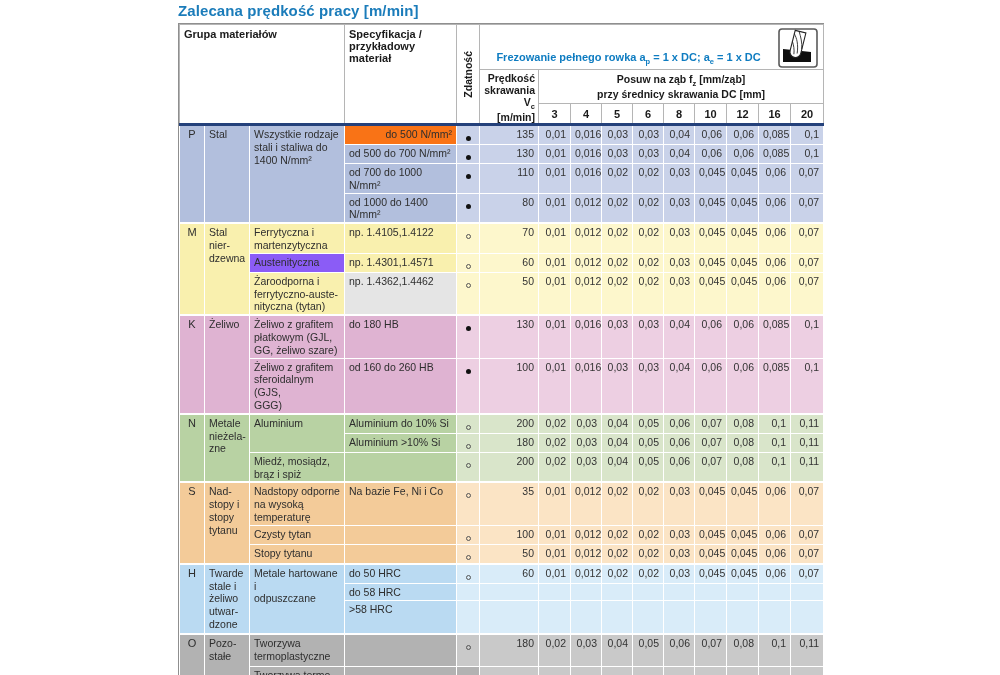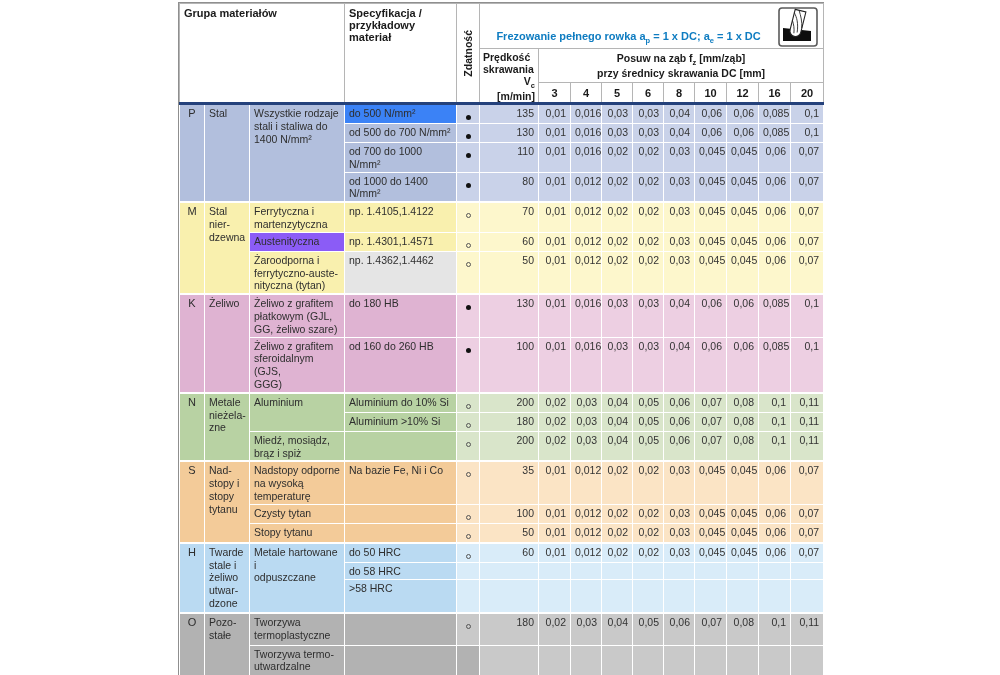--- a/index.html
+++ b/index.html
@@ -36,21 +36,21 @@
   th.h-frez { vertical-align:bottom; position:relative; }
   .frez-wrap { display:flex; align-items:flex-end; }
   .frez-text {
     flex:1; text-align:center; color:#0e7cc1; font-size:11px; font-weight:bold;
     padding-bottom:3px; white-space:nowrap;
   }
   .frez-icon { width:46px; height:43px; padding:2px 3px 1px 0; }
 
   th.h-vc { vertical-align:top; }
   .vc-wrap { display:flex; flex-direction:column; justify-content:space-between; height:52px; padding:2px 3px 1px 3px; }
-  .vc-top { text-align:left; white-space:pre-line; font-size:10.5px; }
+  .vc-top { text-align:right; white-space:pre-line; font-size:10.5px; }
   .vc-bot { text-align:right; font-size:10.5px; line-height:1.2; }
 
   th.h-posuw { text-align:center; vertical-align:middle; font-size:10.5px; }
   th.h-dc { text-align:center; vertical-align:middle; font-size:11px; }
 
   sub { font-size:7.5px; }
 
   
   tbody td { border:1px solid #ffffff; padding:1px 4px 1px 4px; }
   tbody tr.sec-first td { border-top:2px solid #ffffff; }
@@ -66,20 +66,21 @@
   }
   .dot-open {
     display:inline-block; width:5px; height:5px; border-radius:50%;
     border:1px solid #555; background:transparent;
   }
 </style>
 </head>
 <body>
 
 <div id="stage">
+  <div class="page-title">Zalecana prędkość pracy [m/min]</div>
 
   <div class="table-frame">
     <table>
       <colgroup>
         <col style="width:25px">
           <col style="width:45px">
           <col style="width:95px">
         <col style="width:112px">
           <col style="width:23px">
           <col style="width:59px">
@@ -142,21 +143,21 @@
             <th class="h-dc">20</th>
           </tr>
       </thead>
       <tbody id="table-body">
           <tr class="body-first sec-first" style="height: 16px;">
             <td class="c-letter" rowspan="4" style="background: rgb(178, 191, 221);">P</td>
             <td class="c-name" rowspan="4" style="background: rgb(178, 191, 221);">Stal</td>
             <td class="c-desc" rowspan="4" style="background: rgb(178, 191, 221);">Wszystkie rodzaje
 stali i staliwa do
 1400 N/mm²</td>
-            <td class="c-spec" style="background: #3b82f6;">do 500 N/mm²</td>
+            <td class="c-spec" style="background: #f97316; text-align: right;">do 500 N/mm²</td>
             <td class="c-zdat" style="background: rgb(201, 210, 233);"><span class="dot-filled"></span></td>
             <td class="c-vc" style="background: rgb(201, 210, 233);">135</td>
             <td class="c-fz" style="background: rgb(201, 210, 233);">0,01</td>
             <td class="c-fz" style="background: rgb(201, 210, 233);">0,016</td>
             <td class="c-fz" style="background: rgb(201, 210, 233);">0,03</td>
             <td class="c-fz" style="background: rgb(201, 210, 233);">0,03</td>
             <td class="c-fz" style="background: rgb(201, 210, 233);">0,04</td>
             <td class="c-fz" style="background: rgb(201, 210, 233);">0,06</td>
             <td class="c-fz" style="background: rgb(201, 210, 233);">0,06</td>
             <td class="c-fz" style="background: rgb(201, 210, 233);">0,085</td>

